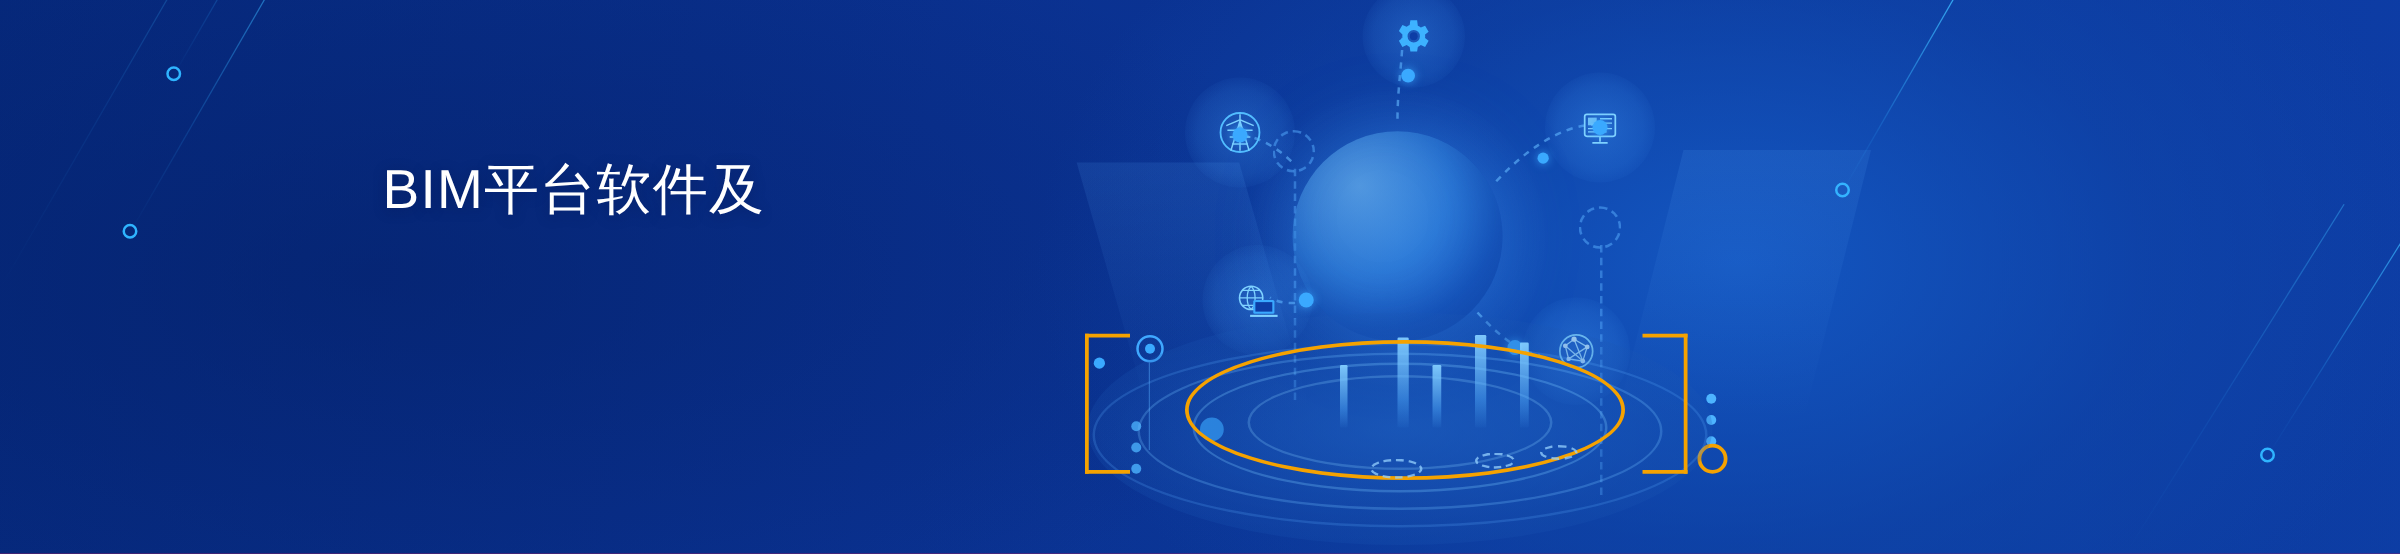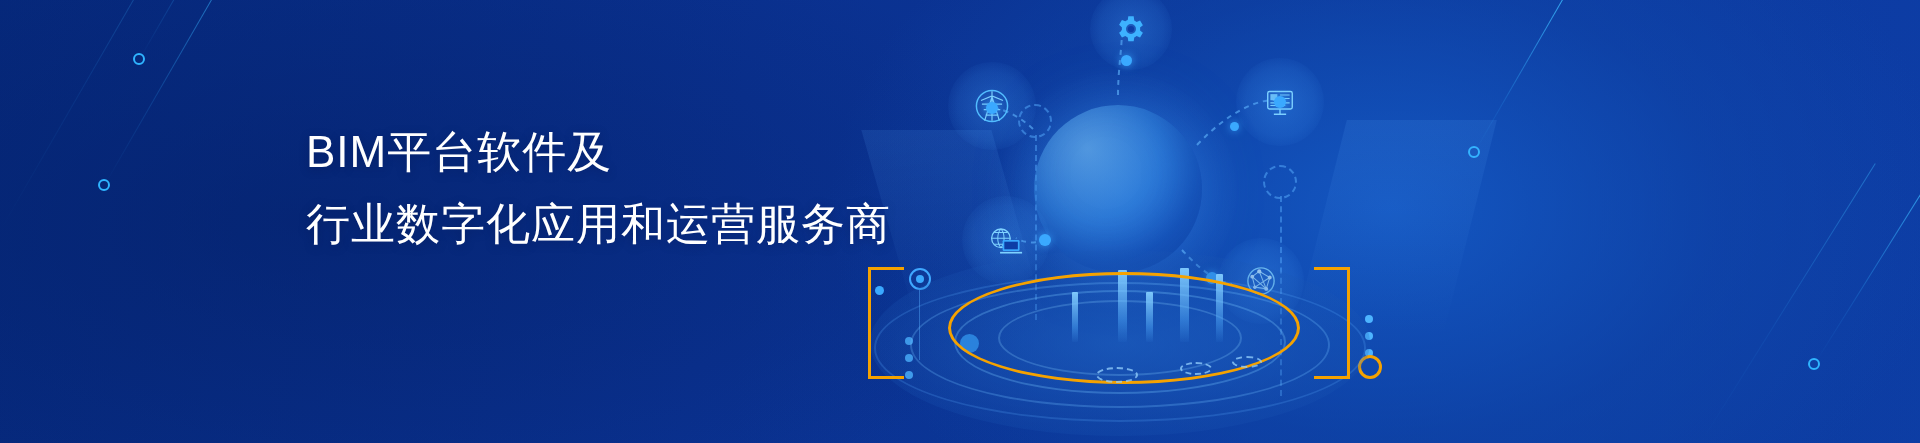--- a/index.html
+++ b/index.html
@@ -203,21 +203,20 @@
   <div class="comet" style="left:1474px; top:152px; width:180px; transform:rotate(-60deg);"></div>
   <div class="comet-dot" style="left:1468px; top:146px;"></div>
 
   <div class="comet" style="left:1814px; top:364px; width:240px; transform:rotate(-58deg);"></div>
   <div class="comet-dot" style="left:1808px; top:358px;"></div>
 
   <div class="comet comet-faint" style="left:1700px; top:443px; width:330px; transform:rotate(-58deg);"></div>
 
   <div class="headline">
     <span class="line">BIM平台软件及</span>
-    <span class="line">行业数字化应用和运营服务商</span>
   </div>
 
   <div class="hero">
 
     <div class="light-beam beam-a"></div>
     <div class="light-beam beam-b"></div>
 
     <div class="dashed-v" style="left:185px; top:135px; height:185px;"></div>
     <div class="dashed-circ" style="left:168px; top:104px; width:34px; height:34px;"></div>
 

